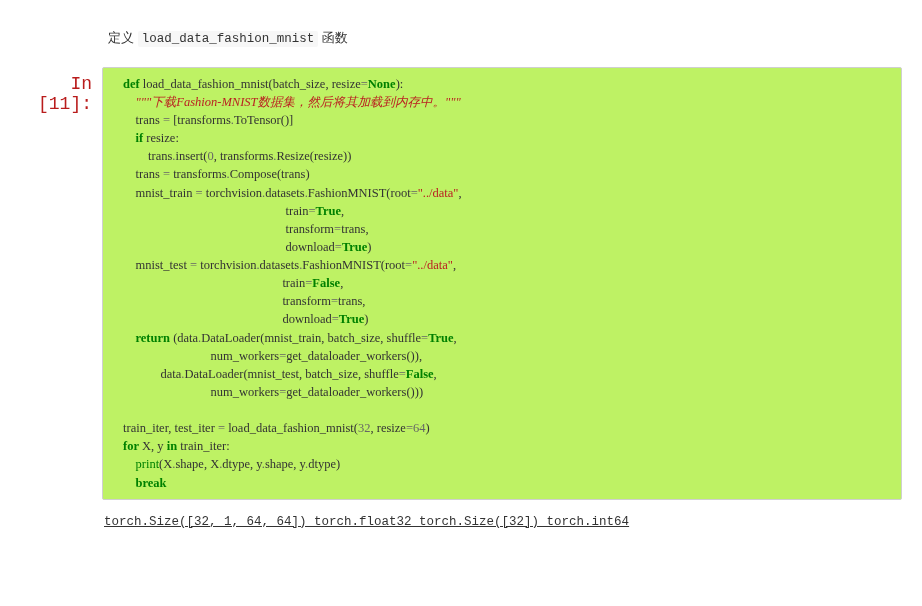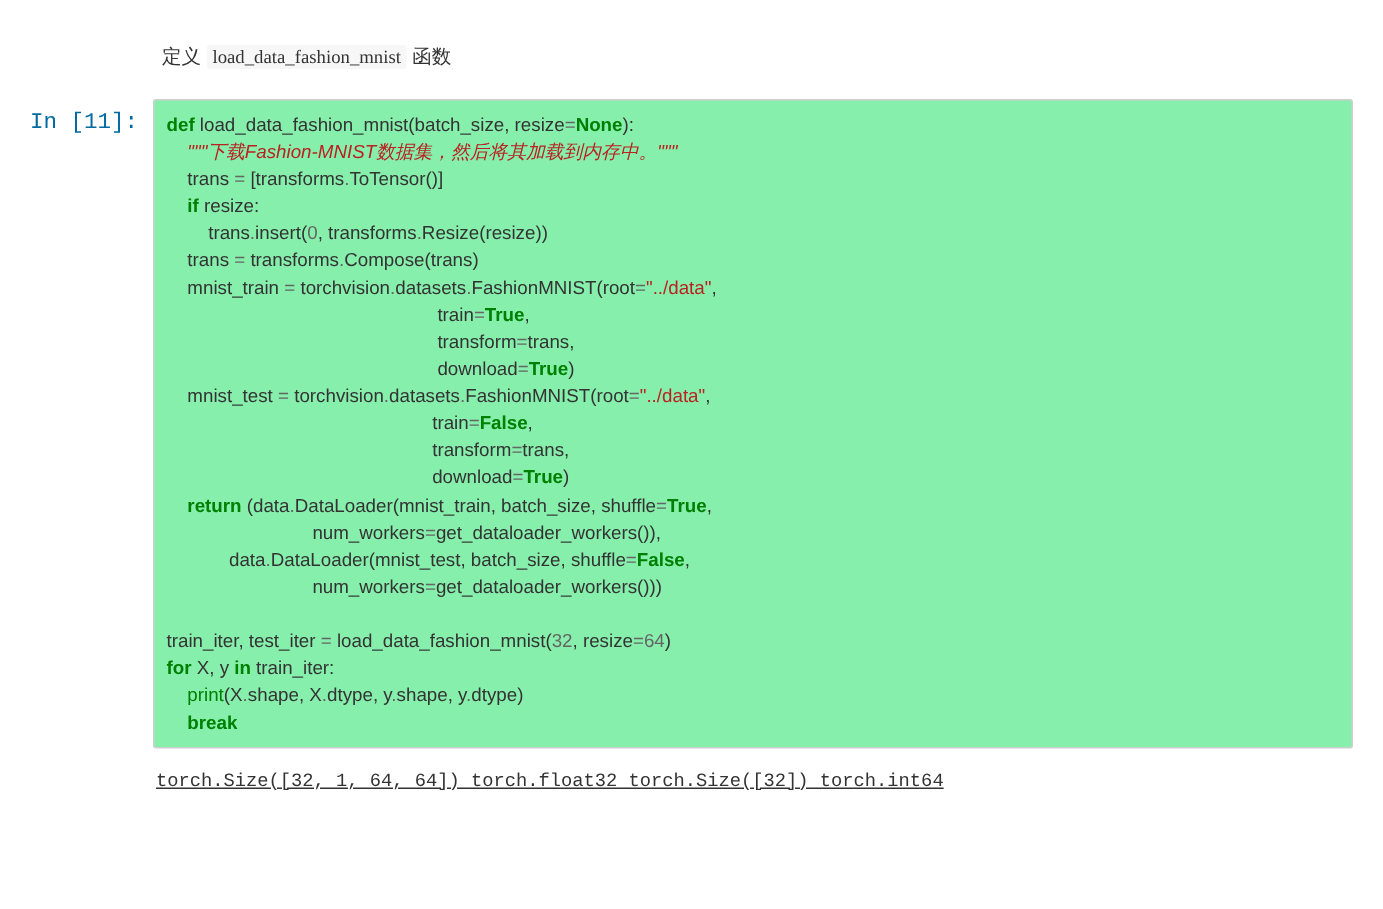--- a/index.html
+++ b/index.html
@@ -14,48 +14,48 @@
     }
     .text-cell {
       margin-left: 88px;
       margin-bottom: 18px;
       line-height: 1.5;
     }
     .text-cell p {
       margin: 0;
     }
     .code-inline {
-      font-family: Liberation Serif, serif;
+      font-family: Liberation Mono, monospace;
       background: #f7f7f7;
       padding: 1px 4px;
       border-radius: 2px;
       font-size: 12.5px;
     }
     .cell-row {
       display: flex;
       align-items: flex-start;
       margin-bottom: 6px;
     }
     .prompt {
       width: 82px;
       flex-shrink: 0;
-      text-align: center;
+      text-align: right;
       padding-right: 10px;
       font-family: "SFMono-Regular", Consolas, "Liberation Mono", Menlo, monospace;
-      color: #0369a1;
-      font-size: 15px;
+      color: #b91c1c;
+      font-size: 18px;
       padding-top: 7px;
     }
     .code-cell {
       flex: 1;
       border: 1px solid #cfcfcf;
       border-radius: 2px;
-      background: #86efac;
-      padding: 7px 8px;
-      font-family: Liberation Sans, sans-serif;
+      background: #bef264;
+      padding: 7px 20px;
+      font-family: Liberation Serif, serif;
       font-size: 12.5px;
       line-height: 1.45;
       white-space: pre;
     }
     .output-cell {
       flex: 1;
       padding: 7px 2px 2px 2px;
       font-family: "SFMono-Regular", Consolas, "Liberation Mono", Menlo, monospace;
       font-size: 12.5px;
       line-height: 1.45;

